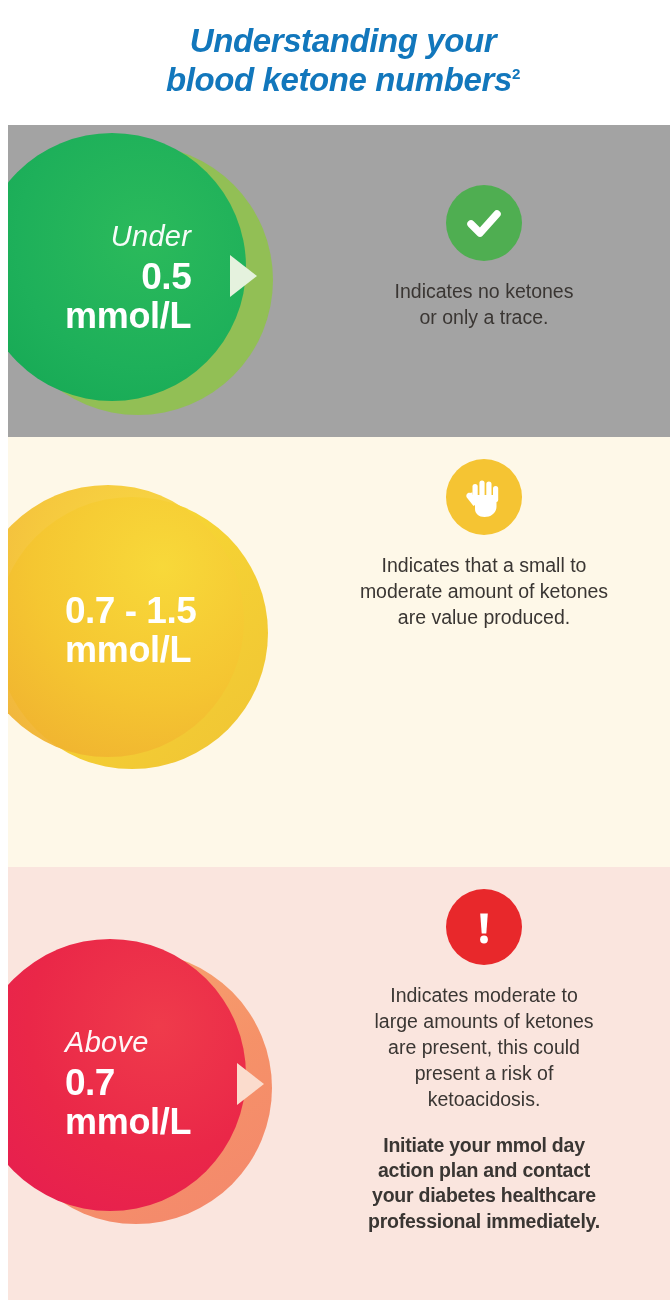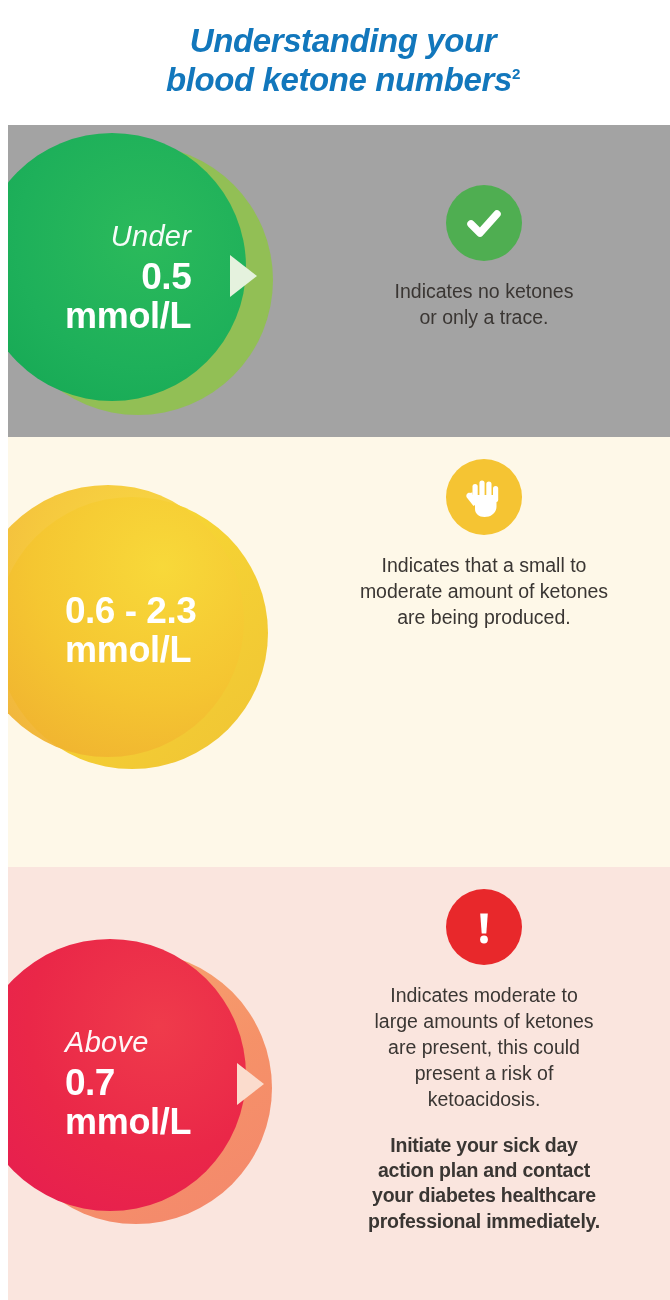--- a/index.html
+++ b/index.html
@@ -231,21 +231,21 @@
             <rect x="16.4" y="5.5" width="5.2" height="21" rx="2.6"></rect>
             <rect x="23.3" y="6.5" width="5.2" height="20" rx="2.6"></rect>
             <rect x="30.0" y="11" width="5.2" height="16" rx="2.6"></rect>
             <path d="M9.5 17.5 C5.5 17.5 4 21.5 6.3 23.8 L12 30 L12 34 C12 38.5 16 42 21.5 42 C28 42 33.5 38 33.5 31.5 L33.5 20 L9.5 20 Z"></path>
             <path d="M8.8 18.5 C5.2 16 1.8 19.6 4 22.8 L10.5 31 L15 28 Z"></path>
           </g>
         </svg>
       </div>
       <div class="body-text">Indicates that a small to
 moderate amount of ketones
-are being produced.</div>
+are value produced.</div>
     </div>
   </div>
 
   <div class="section" id="section-red">
     <div class="circle-cluster">
       <div class="blob blob-red-back"></div>
       <div class="blob blob-red-front"></div>
     </div>
 
     <div class="content-col" id="content-red">
@@ -255,38 +255,38 @@
             <path d="M16.2 8.5 h7.6 l-1.5 20 h-4.6 z"></path>
             <circle cx="20" cy="34.5" r="3.9"></circle>
           </g>
         </svg>
       </div>
       <div class="body-text">Indicates moderate to
 large amounts of ketones
 are present, this could
 present a risk of
 ketoacidosis.</div>
-      <div class="body-text bold">Initiate your sick day
+      <div class="body-text bold">Initiate your mmol day
 action plan and contact
 your diabetes healthcare
 professional immediately.</div>
     </div>
   </div>
 
   <div class="blob-arrow arrow-green"></div>
   <div class="blob-arrow arrow-red"></div>
 
   <div class="blob-label" id="label-green">
     <span class="range-word">Under</span>
     <span class="range-value">0.5</span>
     <span class="range-unit">mmol/L</span>
   </div>
 
   <div class="blob-label" id="label-yellow">
-    <span class="range-value">0.6 - 2.3</span>
+    <span class="range-value">0.7 - 1.5</span>
     <span class="range-unit">mmol/L</span>
   </div>
 
   <div class="blob-label" id="label-red">
     <span class="range-word">Above</span>
     <span class="range-value">0.7</span>
     <span class="range-unit">mmol/L</span>
   </div>
 
 </div>

